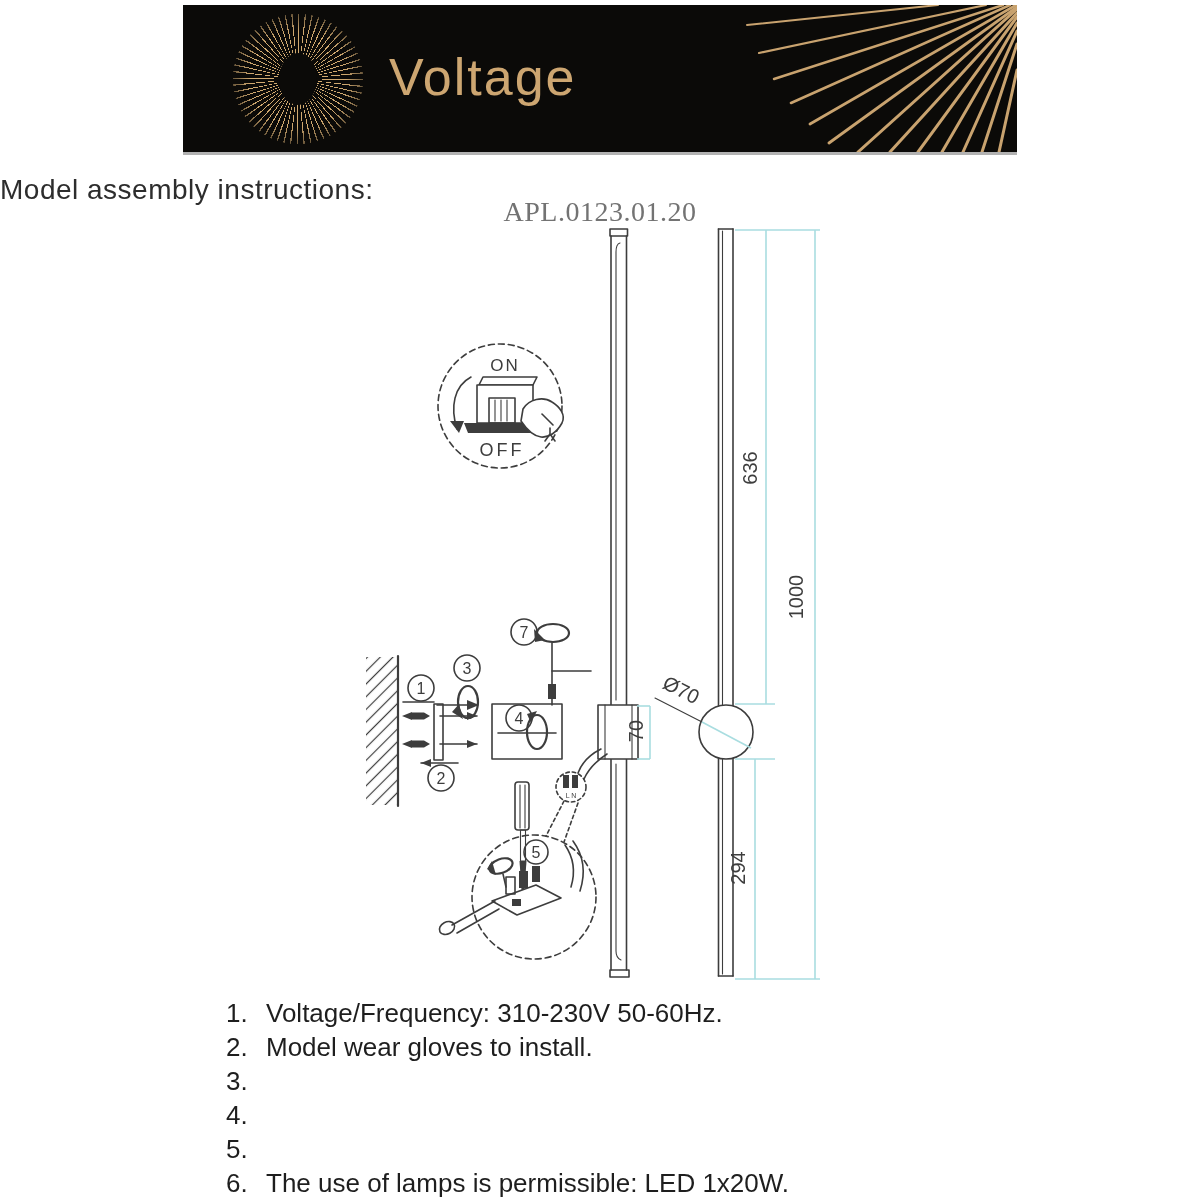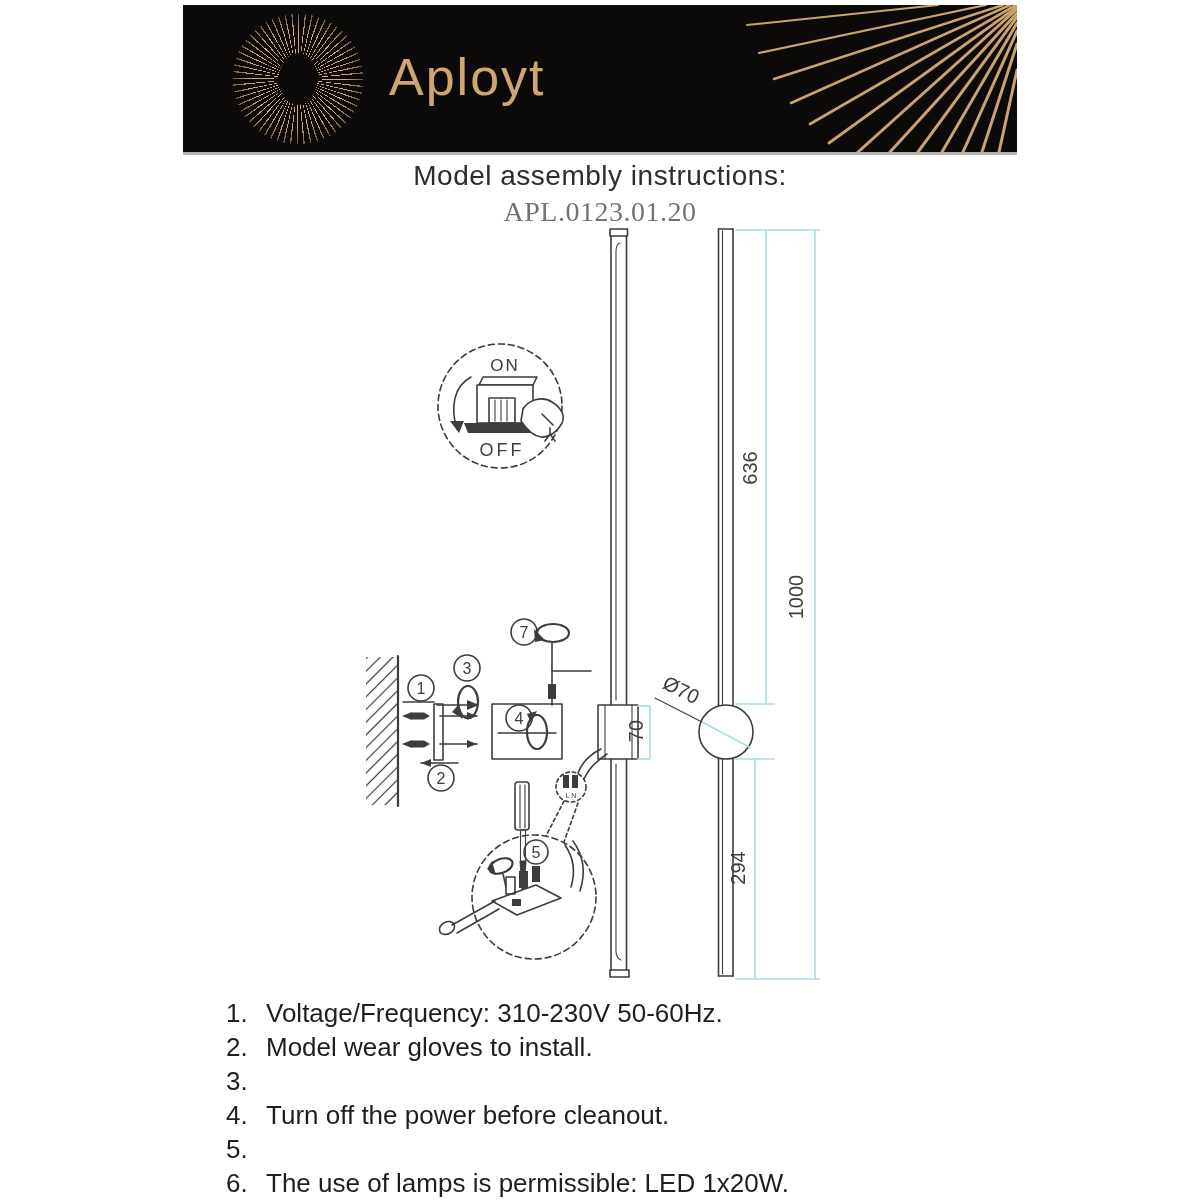--- a/index.html
+++ b/index.html
@@ -14,21 +14,21 @@
          color:#cda671;letter-spacing:2px;}
   .sunburst{position:absolute;left:50px;top:9px;width:130px;height:130px;border-radius:50%;
             background:repeating-conic-gradient(#d0a970 0deg 1.2deg, rgba(0,0,0,0) 1.2deg 6deg);}
   .sunburst::before{content:"";position:absolute;inset:0;border-radius:50%;
             background:radial-gradient(circle, rgba(11,10,8,0) 52%, rgba(11,10,8,.55) 72%, #0b0a08 90%);}
   .sunburst::after{content:"";position:absolute;left:50%;top:50%;width:38px;height:52px;
             transform:translate(-50%,-50%);background:#0b0a08;border-radius:50%;}
   .rays{position:absolute;right:0;top:0;width:834px;height:147px;}
 
   
-  .title{position:absolute;left:0;top:160px;width:1200px;text-align:center;
+  .title{position:absolute;left:0;top:174px;width:1200px;text-align:left;
          font-size:28px;color:#2d2d2d;letter-spacing:.5px;}
   .subtitle{position:absolute;left:0;top:196px;width:1200px;text-align:center;
          font-size:28px;color:#737373;letter-spacing:.5px;font-family:Liberation Serif, serif;}
 
   
   .diagram{position:absolute;left:0;top:0;width:1200px;height:1200px;}
   .ln{stroke:#3d3d3d;fill:none;stroke-width:1.6;stroke-linecap:round;stroke-linejoin:round;}
   .thn{stroke-width:1.1;}
   .thk{stroke-width:2.2;}
   .fil{fill:#3d3d3d;stroke:none;}
@@ -46,21 +46,21 @@
   .li{display:flex;font-size:26px;line-height:34px;}
   .li .num{width:40px;flex:none;}
 </style>
 </head>
 <body>
 
 <div class="page">
 
   <div class="banner">
     <div class="sunburst"></div>
-    <div class="brand">Aployt</div>
+    <div class="brand">Voltage</div>
     <svg class="rays" viewBox="0 0 834 147">
       <g stroke="#c9a36f" stroke-linecap="round">
         <line x1="755" y1="0" x2="564" y2="20" stroke-width="2"></line>
         <line x1="803" y1="0" x2="576" y2="48" stroke-width="2.2"></line>
         <line x1="820" y1="0" x2="591" y2="74" stroke-width="2.4"></line>
         <line x1="827" y1="0" x2="608" y2="98" stroke-width="2.6"></line>
         <line x1="833" y1="0" x2="627" y2="119" stroke-width="2.7"></line>
         <line x1="834" y1="2" x2="646" y2="138" stroke-width="2.8"></line>
         <line x1="834" y1="4" x2="675" y2="147" stroke-width="3"></line>
         <line x1="834" y1="8" x2="707" y2="147" stroke-width="3"></line>
@@ -258,21 +258,20 @@
     </div>
     <div class="li">
       <span class="num">2.</span>
       <span>Model wear gloves to install.</span>
     </div>
     <div class="li">
       <span class="num">3.</span>
     </div>
     <div class="li">
       <span class="num">4.</span>
-      <span>Turn off the power before cleanout.</span>
     </div>
     <div class="li">
       <span class="num">5.</span>
     </div>
     <div class="li">
       <span class="num">6.</span>
       <span>The use of lamps is permissible: LED 1x20W.</span>
     </div>
   </div>
 

